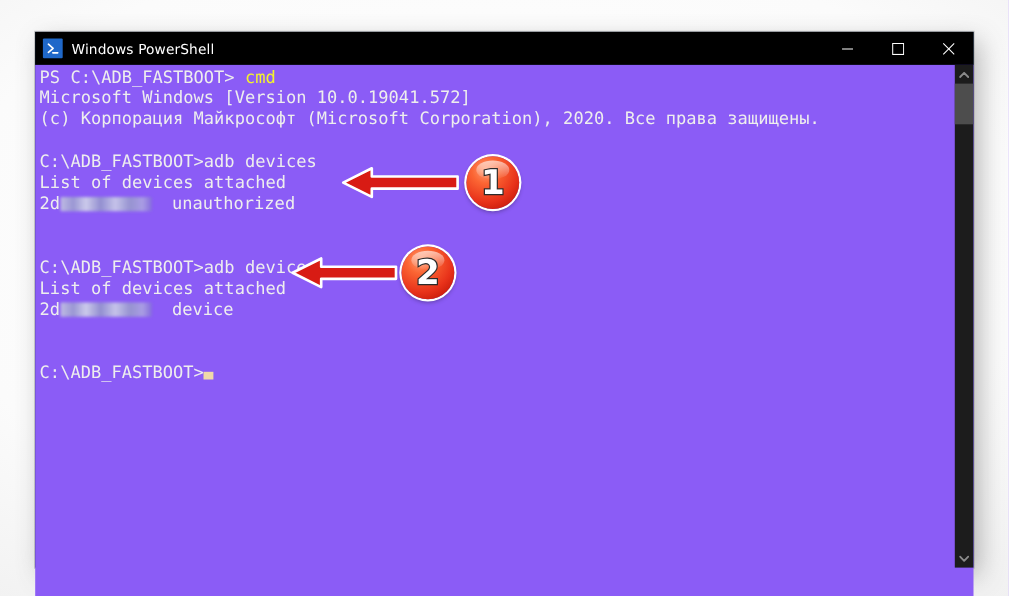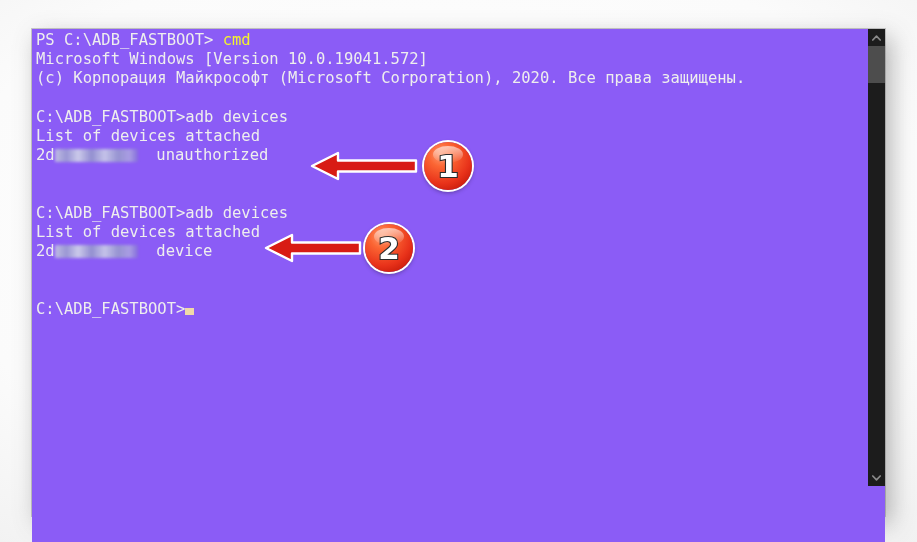--- a/index.html
+++ b/index.html
@@ -192,20 +192,48 @@
   .arrow { position: absolute; }
   .arrow svg { display: block; }
 </style>
 </head>
 <body>
 
 <div id="backdrop"></div>
 
 <div id="ps-window">
 
+  <div id="titlebar">
+    <div id="ps-icon">
+      <svg width="14" height="14" viewBox="0 0 14 14">
+        <path d="M3 3.2 L7.3 6.9 L3 10.6" fill="none" stroke="#ffffff" stroke-width="1.5" stroke-linecap="round" stroke-linejoin="round"></path>
+        <line x1="7" y1="11" x2="11.5" y2="11" stroke="#ffffff" stroke-width="1.5" stroke-linecap="round"></line>
+      </svg>
+    </div>
+    <div id="title-text">Windows PowerShell</div>
+
+    <div class="win-controls">
+      <div class="win-btn">
+        <svg width="11" height="11" viewBox="0 0 11 11">
+            <line x1="0.5" y1="5.5" x2="10.5" y2="5.5" stroke="#ffffff" stroke-width="1"></line>
+          </svg>
+      </div>
+      <div class="win-btn">
+        <svg width="11" height="11" viewBox="0 0 11 11">
+            <rect x="0.5" y="0.5" width="10" height="10" fill="none" stroke="#ffffff" stroke-width="1"></rect>
+          </svg>
+      </div>
+      <div class="win-btn">
+        <svg width="11" height="11" viewBox="0 0 11 11">
+            <line x1="0.5" y1="0.5" x2="10.5" y2="10.5" stroke="#ffffff" stroke-width="1"></line>
+            <line x1="10.5" y1="0.5" x2="0.5" y2="10.5" stroke="#ffffff" stroke-width="1"></line>
+          </svg>
+      </div>
+    </div>
+  </div>
 
   <div id="console">
     <div id="console-text"><div class="line"><span style="color: rgb(238, 238, 238);">PS C:\ADB_FASTBOOT&gt; </span><span style="color: rgb(243, 243, 44);">cmd</span></div><div class="line"><span style="color: rgb(238, 238, 238);">Microsoft Windows [Version 10.0.19041.572]</span></div><div class="line"><span style="color: rgb(238, 238, 238);">(c) Корпорация Майкрософт (Microsoft Corporation), 2020. Все права защищены.</span></div><div class="line">&nbsp;</div><div class="line"><span style="color: rgb(238, 238, 238);">C:\ADB_FASTBOOT&gt;adb devices</span></div><div class="line"><span style="color: rgb(238, 238, 238);">List of devices attached</span></div><div class="line"><span style="color: rgb(238, 238, 238);">2d</span><span class="blur-serial"></span><span style="color: rgb(238, 238, 238);">  unauthorized</span></div><div class="line">&nbsp;</div><div class="line">&nbsp;</div><div class="line"><span style="color: rgb(238, 238, 238);">C:\ADB_FASTBOOT&gt;adb devices</span></div><div class="line"><span style="color: rgb(238, 238, 238);">List of devices attached</span></div><div class="line"><span style="color: rgb(238, 238, 238);">2d</span><span class="blur-serial"></span><span style="color: rgb(238, 238, 238);">  device</span></div><div class="line">&nbsp;</div><div class="line">&nbsp;</div><div class="line"><span style="color: rgb(238, 238, 238);">C:\ADB_FASTBOOT&gt;</span><span class="cursor-block"></span></div></div>
 
     <div id="scrollbar">
       <div class="sb-arrow">
         <svg width="9" height="6" viewBox="0 0 9 6">
             <path d="M0.8 5 L4.5 1.2 L8.2 5" fill="none" stroke="#8a8a8a" stroke-width="1.7" stroke-linecap="round" stroke-linejoin="round"></path>
           </svg>
       </div>

